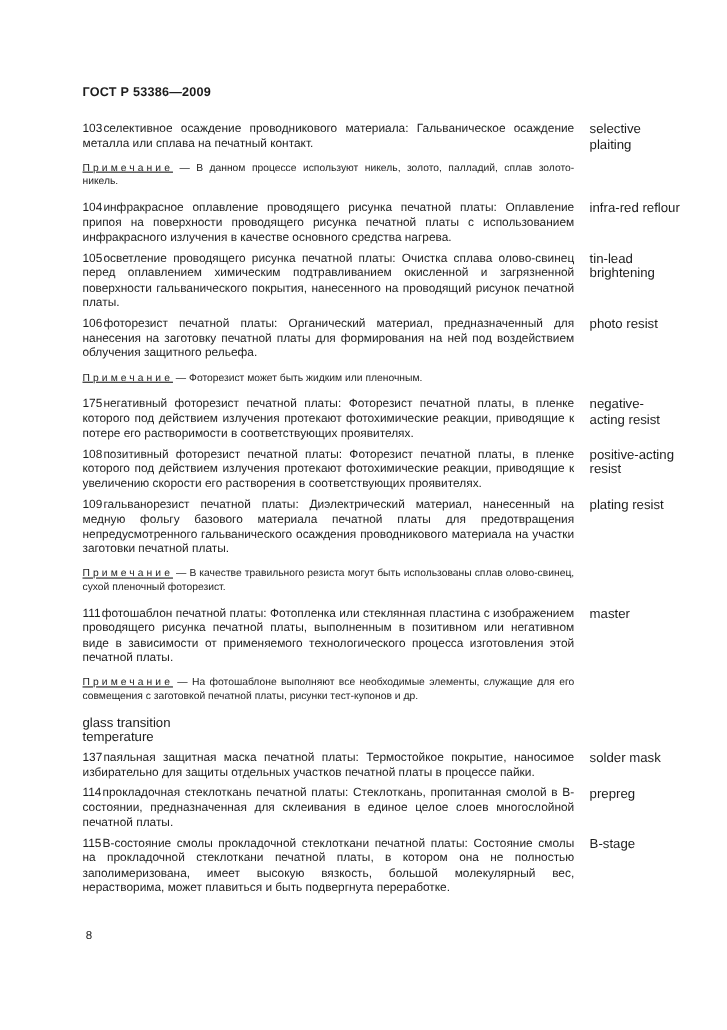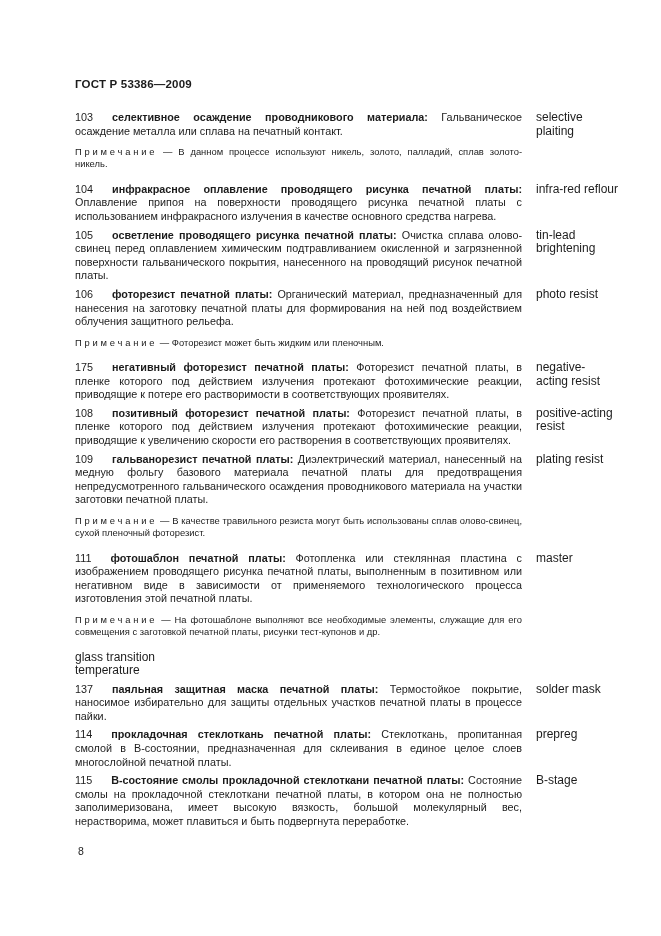--- a/index.html
+++ b/index.html
@@ -37,30 +37,30 @@
     line-height: 13.6px;
     white-space: pre-line;
   }
   p.body {
     margin: 0;
     font-size: 10.8px;
     line-height: 13.6px;
     text-align: justify;
     hyphens: auto;
   }
-  .num { margin-right: 19px; }
-  .term { font-weight: bold; }
+  .num { margin-right: 1px; }
+  .term { font-weight: normal; }
   p.note {
     margin: 3px 0 7px 0;
     font-size: 9.4px;
     line-height: 12.3px;
     text-align: justify;
     hyphens: auto;
   }
-  .note-label { letter-spacing: 2.8px; }
+  .note-label { letter-spacing: 2.8px; text-decoration: underline; }
   .pageno {
     position: absolute;
     left: 78px;
     top: 845px;
     font-size: 10.5px;
   }
 </style>
 </head>
 <body>
 

